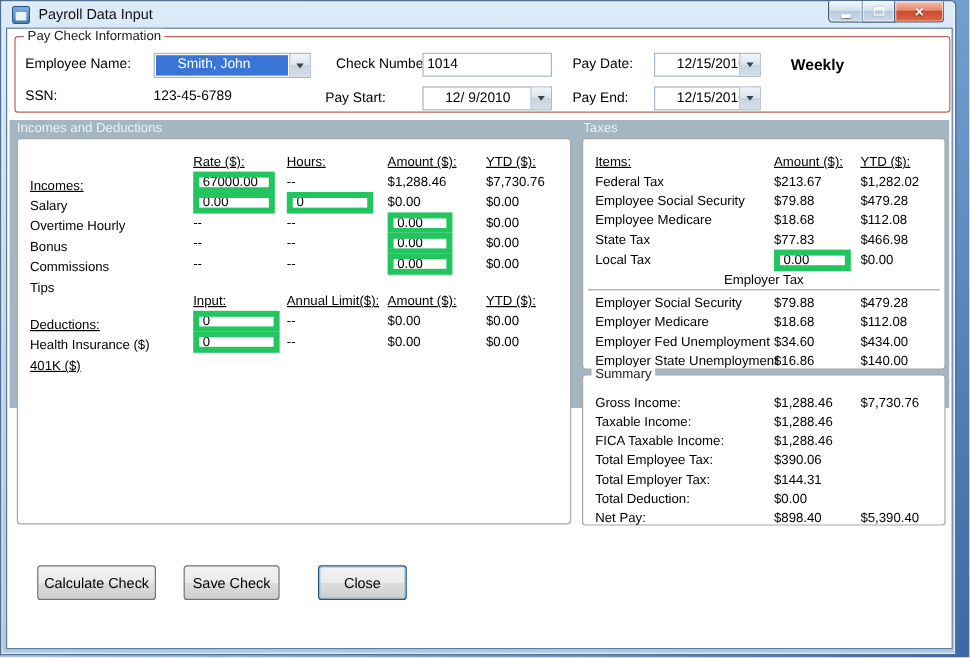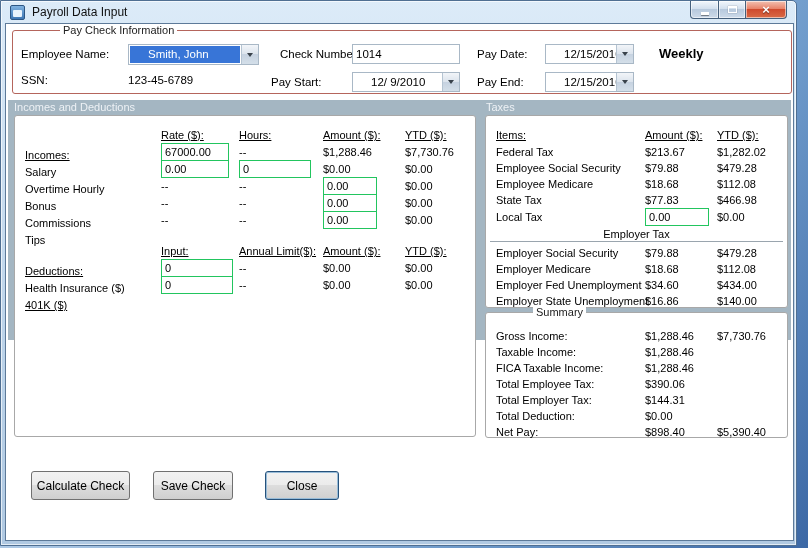--- a/index.html
+++ b/index.html
@@ -32,21 +32,21 @@
   .glyph-min { width: 8px; height: 3px; background: #fff; margin-top: 7px; box-shadow: 0 1px 1px rgba(0,0,0,.45); }
   .glyph-max { width: 9px; height: 7px; border: 1px solid #fff; border-top: 2px solid #fff; box-shadow: 0 0 1px rgba(0,0,0,.45); }
   .glyph-close { color: #fff; font-size: 13px; font-weight: bold; line-height: 1; text-shadow: 0 1px 1px rgba(0,0,0,.5); }
 
   .wbody { position: absolute; left: 4px; top: 22px; width: 789px; height: 518px;
     background: #fff; border: 1px solid #5d7a99; }
 
   
   .gbox { position: absolute; background: #fff; border: 1px solid #a8a8a8; border-radius: 3px; }
   .gbox-label { position: absolute; top: -7px; left: 7px; background: #fff; padding: 0 3px;
-    font-size: 11px; line-height: 13px; color: #222; white-space: nowrap; margin-left: 40px; }
+    font-size: 11px; line-height: 13px; color: #222; white-space: nowrap; }
   .paybox { left: 6px; top: 6px; width: 780px; height: 64px; border-color: #b5655c; }
 
   .lbl, .val { position: absolute; font-size: 11.5px; color: #000; white-space: nowrap; }
   .tbox { position: absolute; height: 20px; border: 1px solid #a9b8c6; background: #fff;
     font-family: inherit; font-size: 11.5px; color: #000; padding: 1px 3px; }
   .combo { position: absolute; height: 21px; border: 1px solid #a9b8c6; background: #fff; display: flex; }
   .combo-text { flex: 1; font-size: 11.5px; line-height: 19px; padding-left: 18px; white-space: nowrap; overflow: hidden; }
   .combo-text.hl { background: #3875d7; color: #fff; margin: 1px; line-height: 17px; }
   .combo-btn { width: 17px; border-left: 1px solid #b5c4d2; display: flex; align-items: center; justify-content: center;
     background: linear-gradient(#f2f5f9, #dbe3ec 50%, #c6d2e0 50%, #d4dfe9); }
@@ -59,21 +59,21 @@
   .incbox { left: 6px;   top: 15px;  width: 462px; height: 322px; }
   .taxbox { left: 477px; top: 15px;  width: 303px; height: 193px; }
   .sumbox { left: 477px; top: 212px; width: 303px; height: 126px; }
 
   .trow { position: absolute; left: 10px; right: 4px; height: 16px; font-size: 11px; }
   .cc { position: absolute; top: 0; white-space: nowrap; color: #000; }
   .u { text-decoration: underline; }
   .link { text-decoration: underline; cursor: pointer; }
   .l1 { left: 0; margin-top: 20px; } .l2 { left: 136px; } .l3 { left: 214px; } .l4 { left: 298px; } .l5 { left: 380px; }
   .t1 { left: 0; } .t2 { left: 149px; } .t3 { left: 221px; }
-  .tb { position: absolute; top: -3px; height: 18px; border: 1px solid #22c55e; background: #fff;
+  .tb { position: absolute; top: -3px; height: 18px; border: 5px solid #22c55e; background: #fff;
     font-family: inherit; font-size: 11px; color: #000; padding: 1px 3px; }
   .w68 { width: 68px; } .w72 { width: 72px; } .w54 { width: 54px; } .w64 { width: 64px; }
 
   .emp-hdr { position: absolute; left: 4px; right: 4px; top: 112px; text-align: center;
     font-size: 11px; border-bottom: 1px solid #9aa5ae; padding-bottom: 1px; }
 
   .btn { position: absolute; height: 29px; font-family: inherit; font-size: 12px; color: #000;
     border: 1px solid #707070; border-radius: 3px;
     background: linear-gradient(#f2f2f2, #ebebeb 50%, #dddddd 50%, #cfcfcf); }
   .btn-calc  { left: 25px;  top: 447px; width: 99px; }

